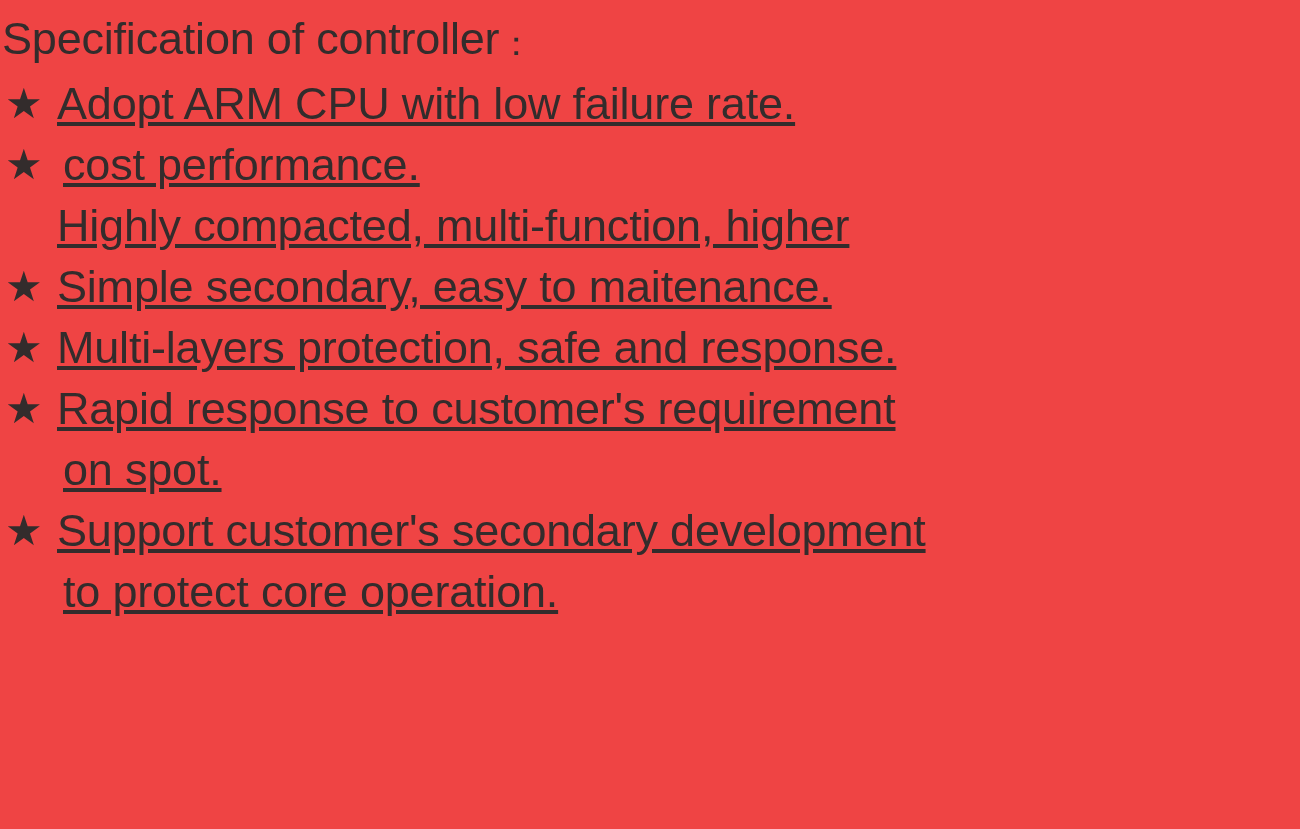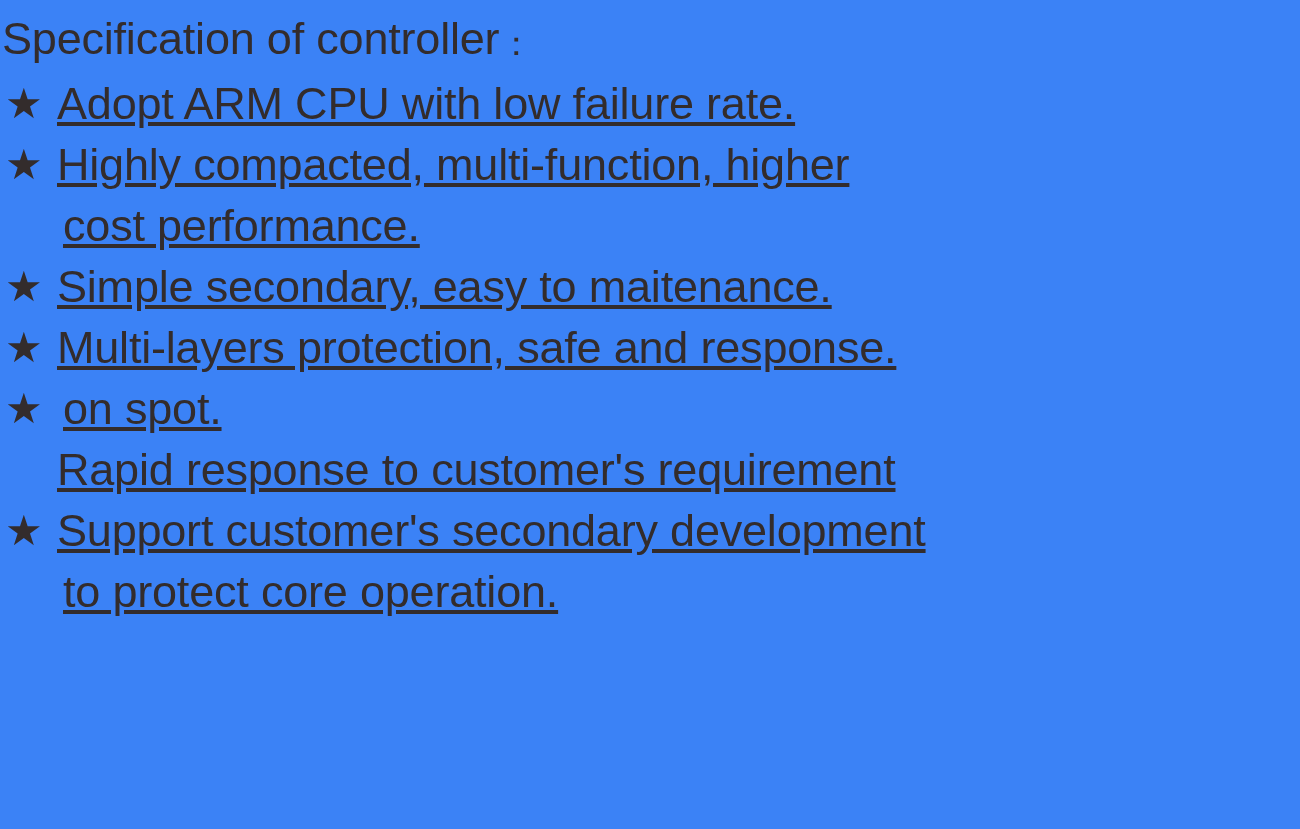--- a/index.html
+++ b/index.html
@@ -12,21 +12,21 @@
     height: 829px;
     background: #ffffff;
     font-family: "Liberation Sans", sans-serif;
     overflow: hidden;
   }
 
   #sheet {
     position: relative;
     width: 1300px;
     height: 829px;
-    background: #3b82f6;
+    background: #ef4444;
     box-sizing: border-box;
     padding: 0;
   }
 
   .spec-block {
     position: absolute;
     left: 2px;
     top: 8px;
     width: 1290px;
     color: #332c2c;
@@ -100,38 +100,38 @@
 
     <ul class="spec-list">
 
       <li class="spec-item">
         <span class="bullet-star">★</span>
         <span class="item-line">Adopt ARM CPU with low failure rate.</span>
       </li>
 
       <li class="spec-item">
         <span class="bullet-star">★</span>
+        <span class="item-line cont">cost performance.</span>
         <span class="item-line">Highly compacted, multi-function, higher</span>
-        <span class="item-line cont">cost performance.</span>
       </li>
 
       <li class="spec-item">
         <span class="bullet-star">★</span>
         <span class="item-line">Simple secondary, easy to maitenance.</span>
       </li>
 
       <li class="spec-item">
         <span class="bullet-star">★</span>
         <span class="item-line">Multi-layers protection, safe and response.</span>
       </li>
 
       <li class="spec-item">
         <span class="bullet-star">★</span>
+        <span class="item-line">Rapid response to customer's requirement</span>
         <span class="item-line cont">on spot.</span>
-        <span class="item-line">Rapid response to customer's requirement</span>
       </li>
 
       <li class="spec-item">
         <span class="bullet-star">★</span>
         <span class="item-line">Support customer's secondary development</span>
         <span class="item-line cont">to protect core operation.</span>
       </li>
 
     </ul>
   </div>

